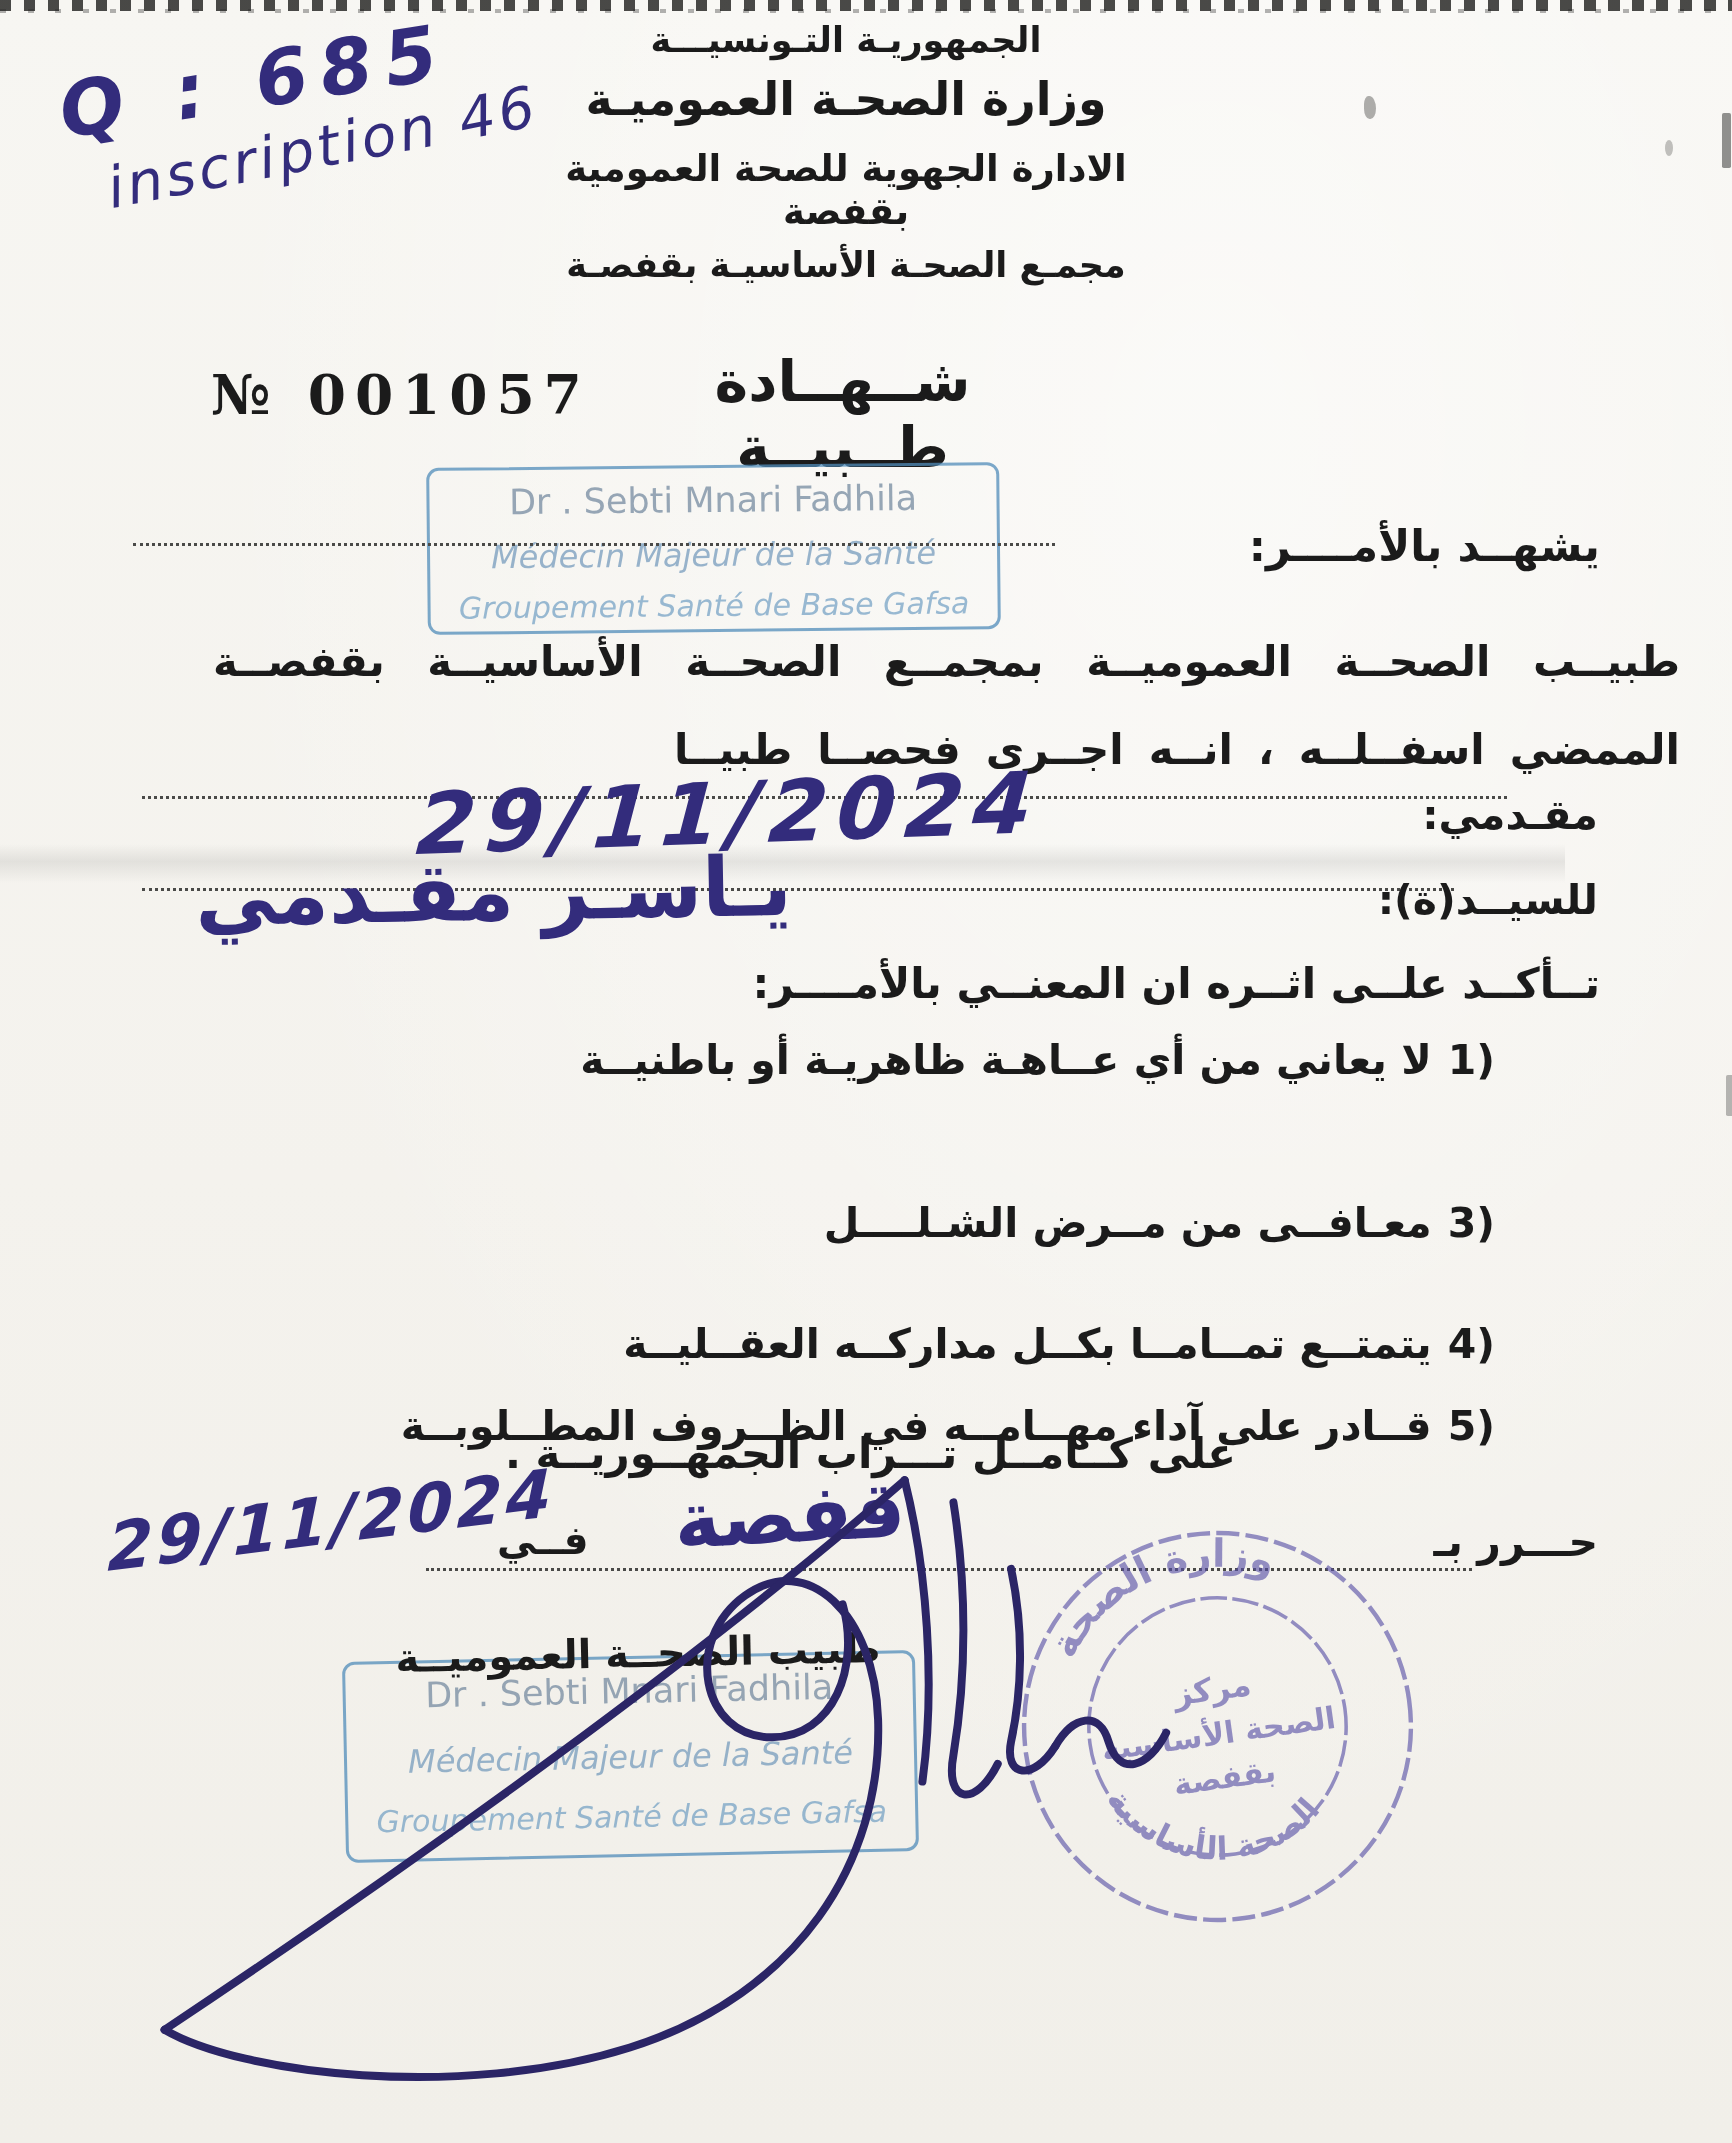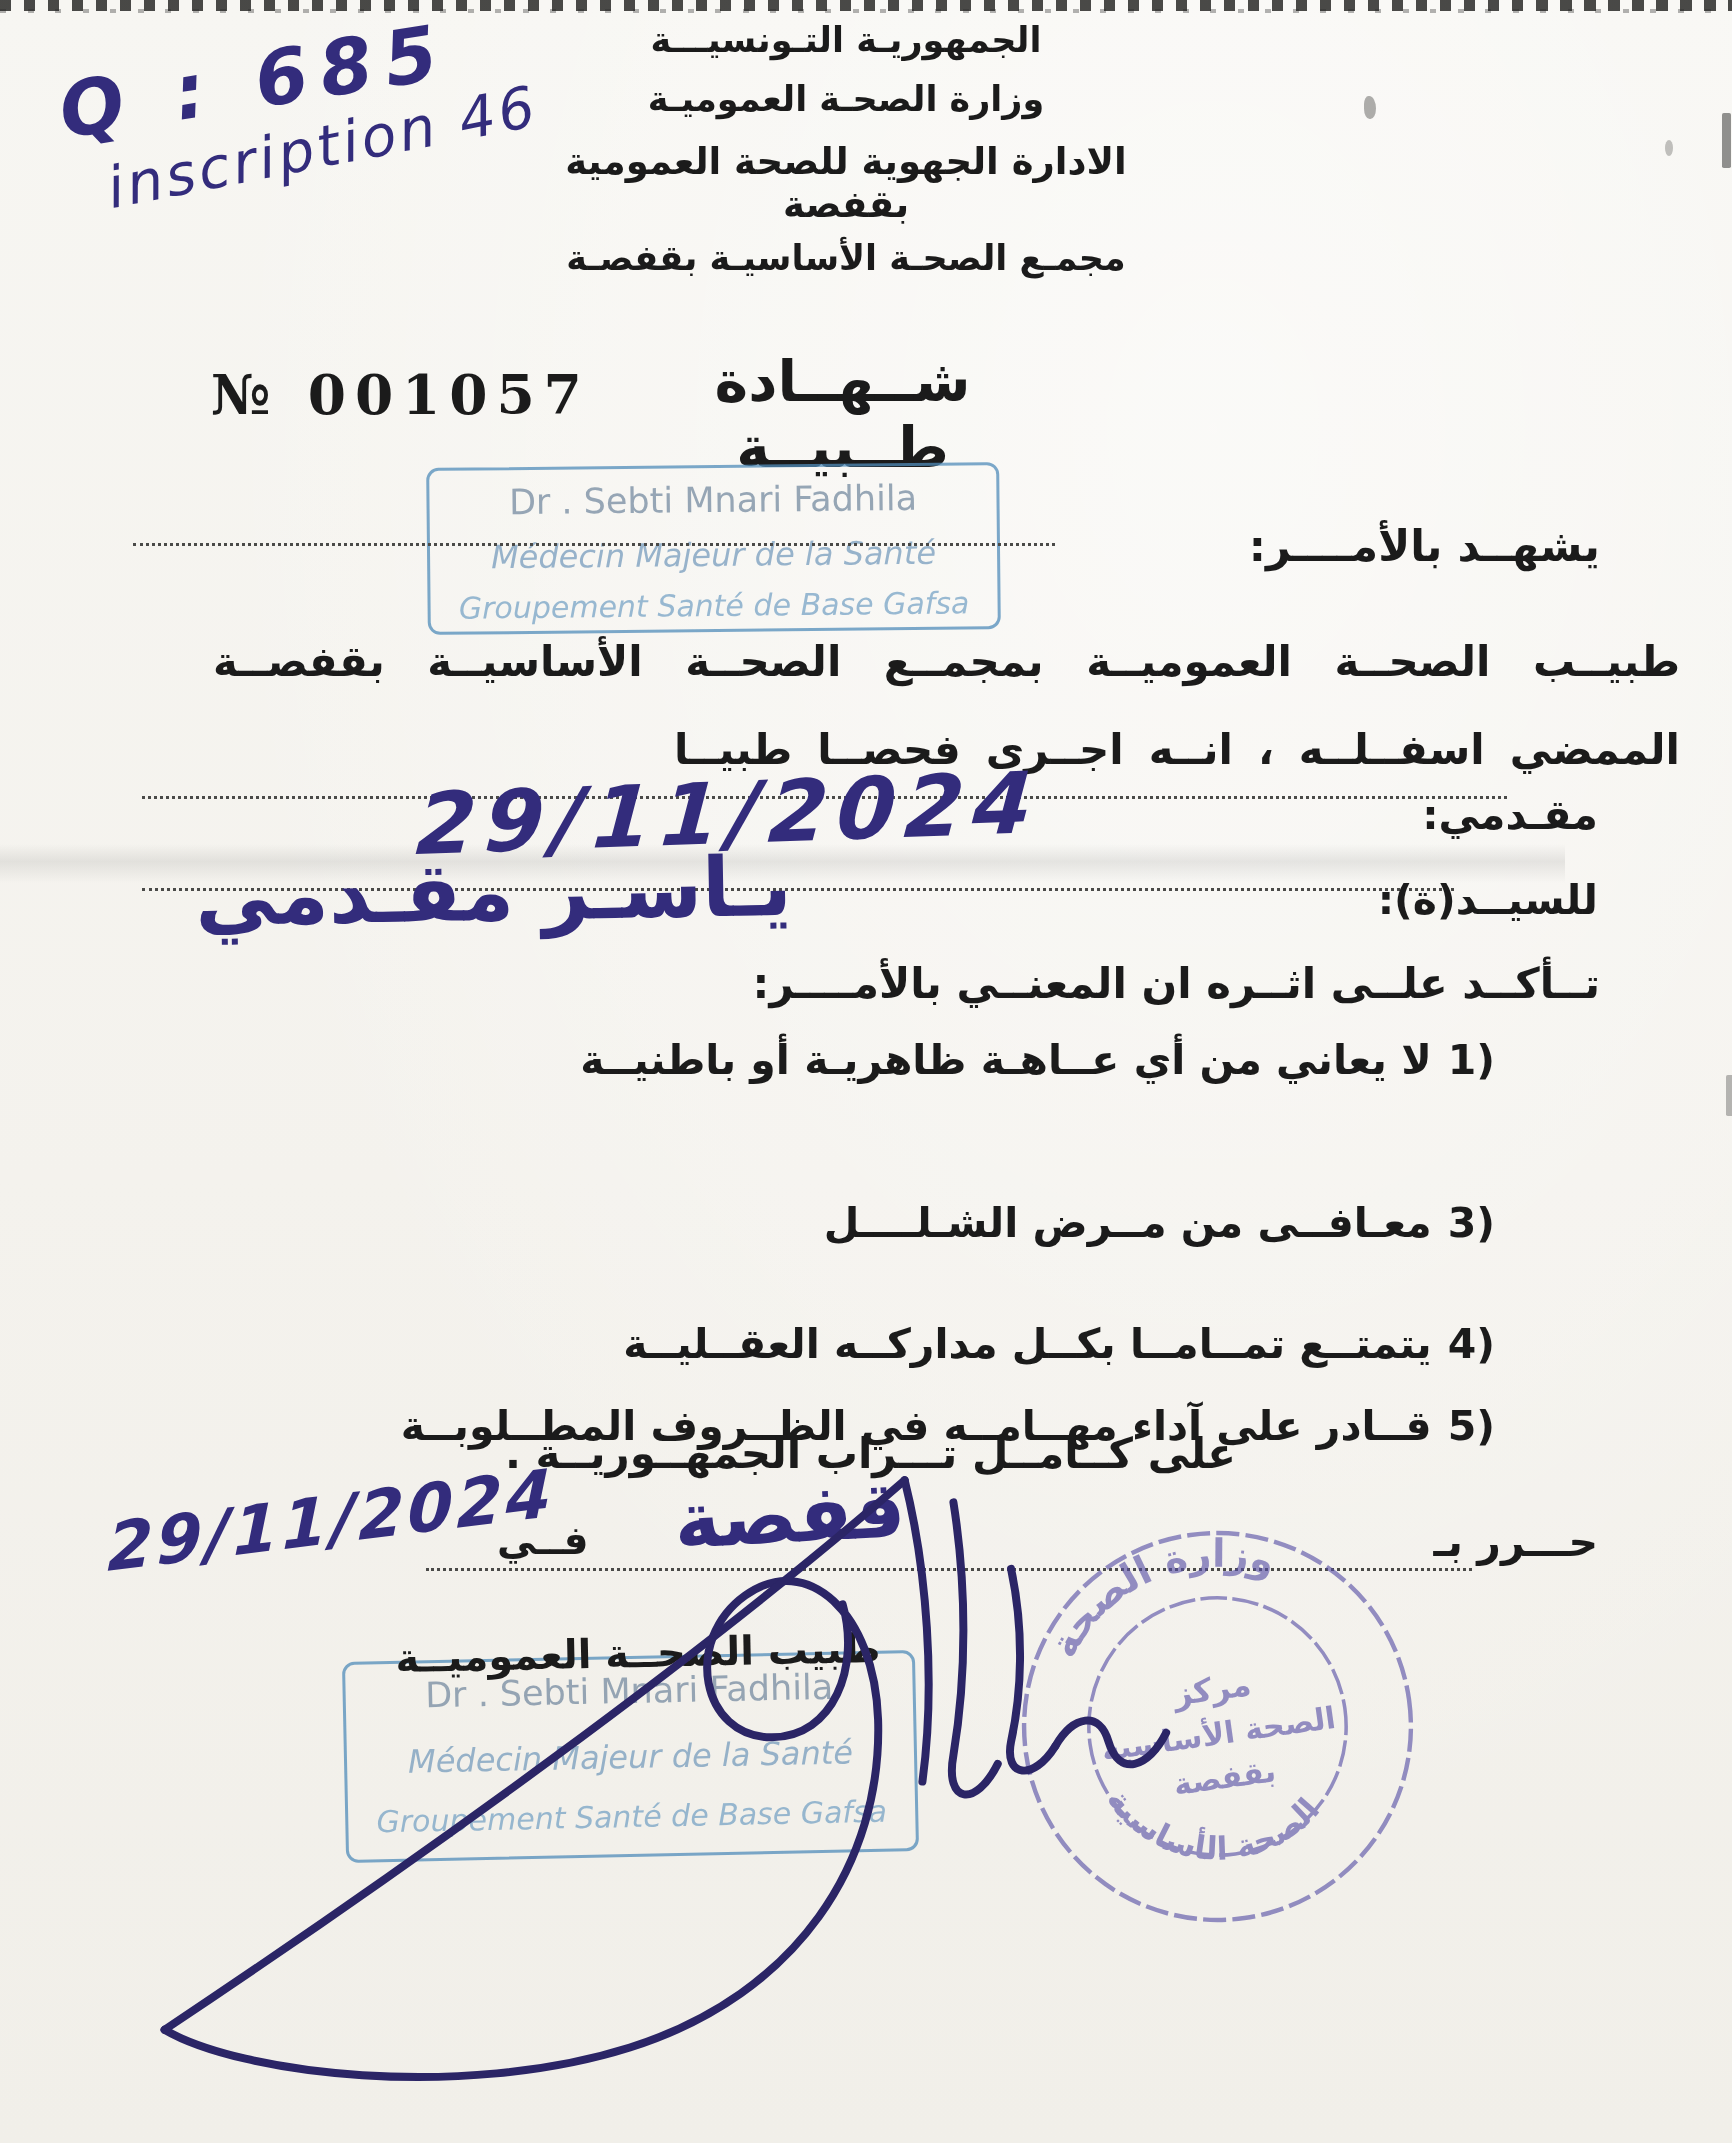--- a/index.html
+++ b/index.html
@@ -39,21 +39,21 @@
   .note .l1{font-size:76px;letter-spacing:12.4px;font-weight:bold;}
   .note .l2{font-size:57px;letter-spacing:3.5px;margin-left:35px;transform:rotate(-2deg);display:inline-block;}
 
   
   .hdr{
     position:absolute;right:550px;top:19.5px;width:674px;
     direction:rtl;text-align:center;font-weight:bold;
   }
   .hdr div{margin-bottom:12.4px;}
   .h1{font-size:35px;letter-spacing:0.9px;}
-  .h2{font-size:35px;margin-top:19px;}
+  .h2{font-size:46px;margin-top:12px;}
   .h3{font-size:37px;margin-top:21px;}
   .h4{font-size:35px;margin-top:10.6px;}
 
   .cert-no{
     position:absolute;left:211px;top:362px;
     font-family:"DejaVu Serif",serif;font-weight:bold;font-size:55px;letter-spacing:8.9px;
   }
   .cert-title{
     position:absolute;left:612px;top:348px;width:461px;
     direction:rtl;text-align:center;font-weight:bold;font-size:57px;

